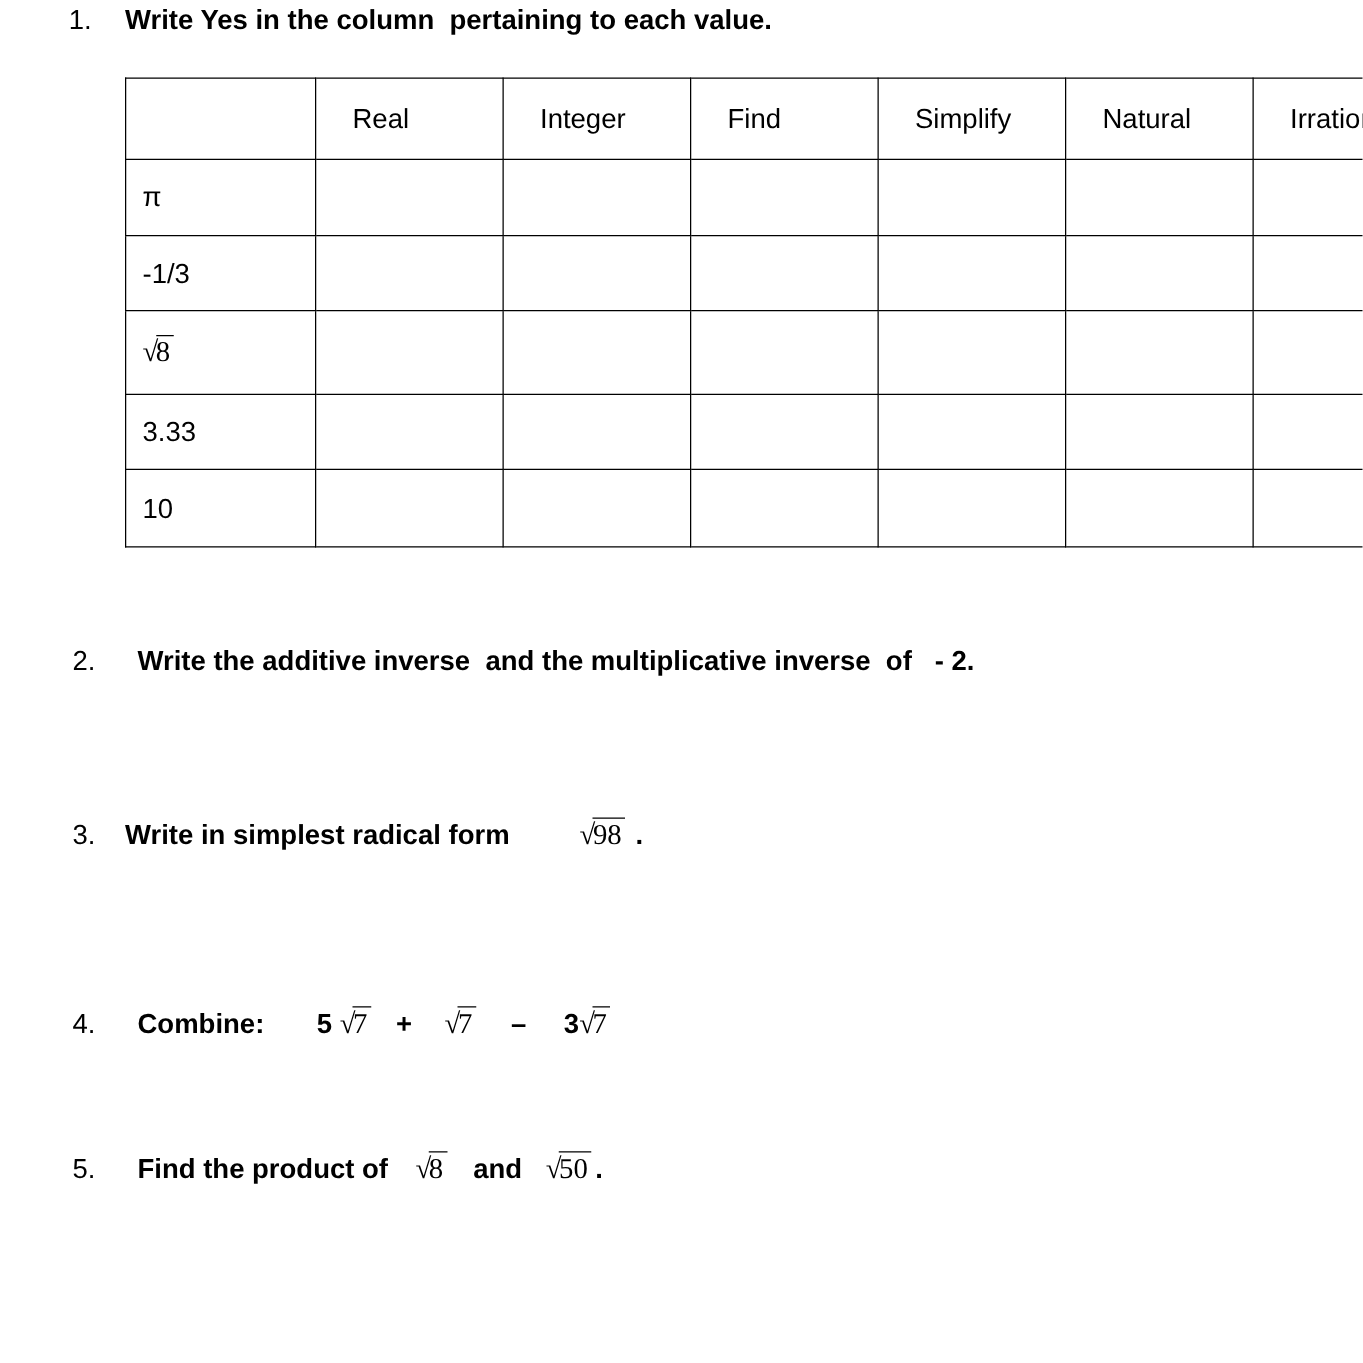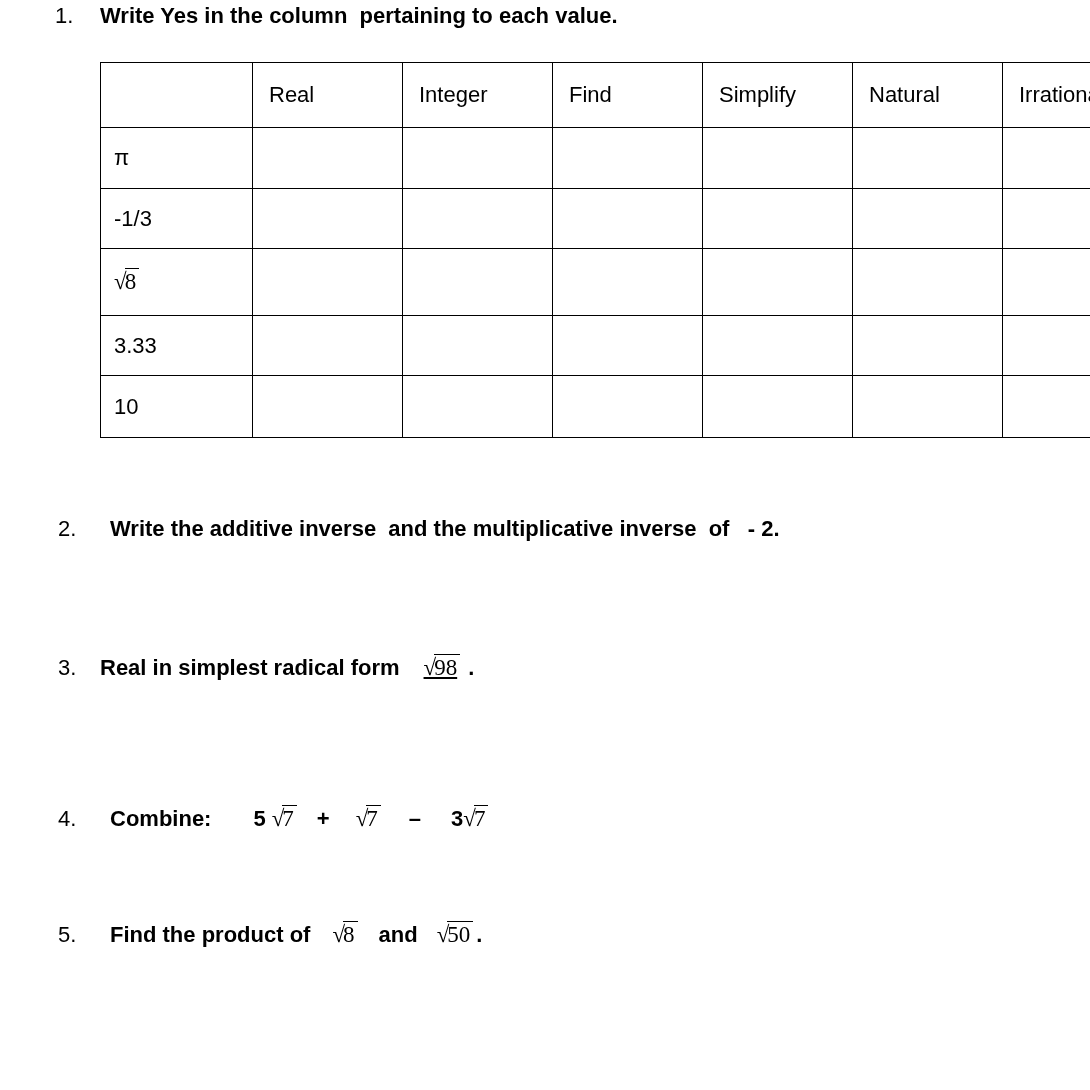--- a/index.html
+++ b/index.html
@@ -41,21 +41,21 @@
     width: 1052px;
   }
   table.ctable th, table.ctable td {
     border: 1.5px solid #000;
     vertical-align: middle;
     text-align: left;
     font-weight: normal;
     font-size: 22px;
     padding-left: 13px;
   }
-  table.ctable th { padding-left: 16px; }
+  table.ctable th { padding-left: 29px; }
 </style>
 </head>
 <body>
 
 <div class="page">
 
   <div class="q" style="left:55px; top:3px;"><span class="qnum" style="width:45px;">1.</span><span class="qtext">Write Yes in the column  pertaining to each value.</span></div>
 
   <table class="ctable">
     <colgroup>
@@ -120,20 +120,20 @@
       <td></td>
       <td></td>
       <td></td>
       <td></td>
     </tr>
   </tbody>
     </table>
 
   <div class="q" style="left:58px; top:516px;"><span class="qnum" style="width:52px;">2.</span><span class="qtext">Write the additive inverse  and the multiplicative inverse  of   - 2.</span></div>
 
-  <div class="q" style="left:58px; top:655px;"><span class="qnum" style="width:42px;">3.</span><span class="qtext">Real in simplest radical form</span><span class="radical" style="margin-left:24px;text-decoration:underline;"><span class="sign">√</span><span class="radicand">98</span></span><span class="frag" style="margin-left:8px;">.</span></div>
+  <div class="q" style="left:58px; top:655px;"><span class="qnum" style="width:42px;">3.</span><span class="qtext">Write in simplest radical form</span><span class="radical" style="margin-left:56px;"><span class="sign">√</span><span class="radicand">98</span></span><span class="frag" style="margin-left:8px;">.</span></div>
 
   <div class="q" style="left:58px; top:806px;"><span class="qnum" style="width:52px;">4.</span><span class="qtext">Combine:</span><span class="frag" style="margin-left:42px; margin-right:6px;">5</span><span class="radical"><span class="sign">√</span><span class="radicand">7</span></span><span class="frag" style="margin-left:20px; margin-right:26px;">+</span><span class="radical"><span class="sign">√</span><span class="radicand">7</span></span><span class="frag" style="margin-left:28px; margin-right:30px;">–</span><span class="frag">3</span><span class="radical"><span class="sign">√</span><span class="radicand">7</span></span></div>
 
   <div class="q" style="left:58px; top:922px;"><span class="qnum" style="width:52px;">5.</span><span class="qtext">Find the product of</span><span class="radical" style="margin-left:22px;"><span class="sign">√</span><span class="radicand">8</span></span><span class="frag" style="margin-left:21px; margin-right:19px;">and</span><span class="radical"><span class="sign">√</span><span class="radicand">50</span></span><span class="frag" style="margin-left:3px;">.</span></div>
 
 
 </div>
 
 </body></html>

